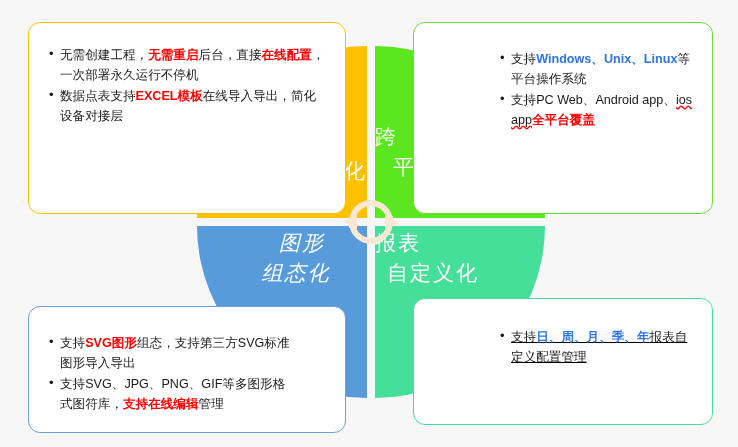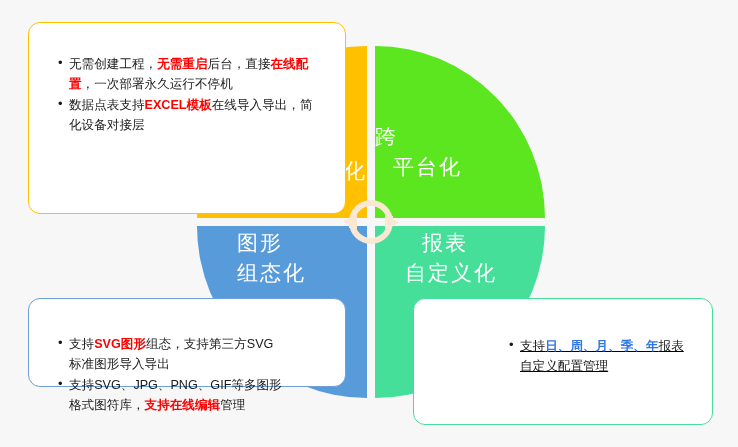--- a/index.html
+++ b/index.html
@@ -61,22 +61,22 @@
     background: #579bdb;
   }
   .q-br {
     right: 0; bottom: 0;
     border-bottom-right-radius: 170px 172px;
     background: #45df9a;
   }
 
   .lbl-tl { left: 52px;  top: 110px; width: 118px; text-align: right; padding-right: 8px; }
   .lbl-tr { right: 40px; top: 76px;  width: 130px; text-align: left; padding-left: 6px; }
-  .lbl-bl { left: 40px;  top: 182px; width: 130px; text-align: left; padding-right: 8px; }
-  .lbl-br { right: 30px; top: 182px; width: 140px; text-align: center; padding-left: 6px; margin-left: 16px; }
+  .lbl-bl { left: 40px;  top: 182px; width: 130px; text-align: center; padding-right: 8px; font-style: italic; }
+  .lbl-br { right: 30px; top: 182px; width: 140px; text-align: left; padding-left: 6px; margin-left: 16px; }
 
   .lbl-tr .l2 { padding-left: 18px; }
   .lbl-bl .l2 { padding-right: 12px; }
   .lbl-br .l2 { padding-left: 12px; }
 
   
   .cycle {
     position: absolute;
     left: 146px;
     top: 148px;
@@ -91,21 +91,21 @@
     background: #ffffff;
     border: 1px solid #cccccc;
     border-radius: 12px;
     box-sizing: border-box;
   }
   .box-inner {
     position: relative;
     z-index: 3;
   }
   ul.bullets {
-    margin: 13px;
+    margin: 4px;
     padding: 0;
     list-style: none;
   }
   ul.bullets li {
     position: relative;
     padding-left: 11px;
     font-size: 12.6px;
     line-height: 20px;
     color: #1a1a1a;
     margin-bottom: 1px;
@@ -134,21 +134,21 @@
     left: 28px; top: 22px; width: 318px; height: 192px;
     border-color: #ffc000;
     padding: 18px 16px 0 16px;
   }
   #box-tr {
     left: 413px; top: 22px; width: 300px; height: 192px;
     border-color: #6fd93d;
     padding: 22px 14px 0 82px;
   }
   #box-bl {
-    left: 28px; top: 298px; width: 318px; height: 89px;
+    left: 28px; top: 306px; width: 318px; height: 127px;
     border-color: #6f9fd8;
     padding: 22px 16px 0 16px;
   }
   #box-br {
     left: 413px; top: 298px; width: 300px; height: 127px;
     border-color: #45df9a;
     padding: 24px 14px 0 82px;
   }
   #box-tl .box-inner { padding-right: 0; }
   #box-bl .box-inner { width: 250px; }
@@ -199,20 +199,28 @@
 
   <div class="box" id="box-tl">
     <div class="box-inner">
       <ul class="bullets">
         <li><span>无需创建工程，</span><b class="em-red">无需重启</b><span>后台，直接</span><b class="em-red">在线配置</b><span>，一次部署永久运行不停机</span></li>
         <li><span>数据点表支持</span><b class="em-red">EXCEL模板</b><span>在线导入导出，简化设备对接层</span></li>
       </ul>
     </div>
   </div>
 
+  <div class="box" id="box-tr">
+    <div class="box-inner">
+      <ul class="bullets">
+        <li><span>支持</span><b class="em-blue">Windows、Unix、Linux</b><span>等平台操作系统</span></li>
+        <li><span>支持PC Web、Android app、</span><span class="squig">ios app</span><b class="em-red">全平台覆盖</b></li>
+      </ul>
+    </div>
+  </div>
 
   <div class="box" id="box-bl">
     <div class="box-inner">
       <ul class="bullets">
         <li><span>支持</span><b class="em-red">SVG图形</b><span>组态，支持第三方SVG标准图形导入导出</span></li>
         <li><span>支持SVG、JPG、PNG、GIF等多图形格式图符库，</span><b class="em-red">支持在线编辑</b><span>管理</span></li>
       </ul>
     </div>
   </div>
 

